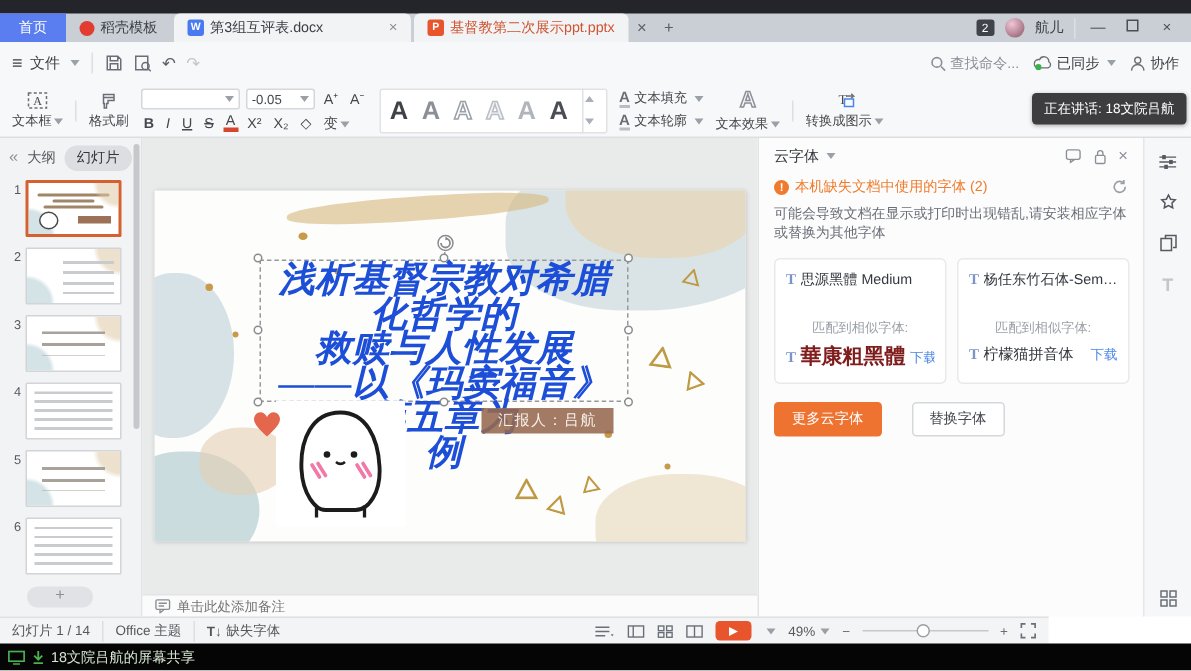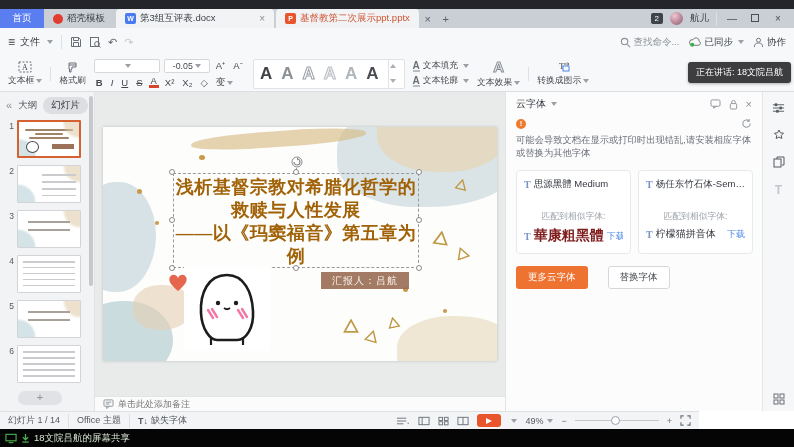--- a/index.html
+++ b/index.html
@@ -43,21 +43,21 @@
   .mr-right{margin-left:auto;display:flex;align-items:center;gap:9px;color:#3c4046;}
   .search{display:flex;align-items:center;gap:3px;color:#8b9098;font-size:9.5px;white-space:nowrap;}
   .syncgrp,.collab,.share{display:flex;align-items:center;gap:3px;font-size:9.5px;white-space:nowrap;}
 
   
   .toolrow{position:absolute;left:0;top:56px;width:794px;height:36px;background:#f7f8f9;border-bottom:1px solid #dcdfe2;display:flex;align-items:center;padding:0 8px;gap:8px;}
   .tool-v{display:flex;flex-direction:column;align-items:center;justify-content:center;gap:2px;color:#44484e;font-size:8.8px;white-space:nowrap;}
   .tool-v svg{display:block;}
   .fontcluster{display:flex;flex-direction:column;gap:3px;}
   .fc-row{display:flex;align-items:center;gap:4px;}
-  .combo{height:14px;background:#fff;border:1px solid #d5d8db;border-radius:2px;display:flex;align-items:center;justify-content:center;padding:0 3px;font-size:8.8px;color:#44484e;}
+  .combo{height:14px;background:#fff;border:1px solid #d5d8db;border-radius:2px;display:flex;align-items:center;justify-content:space-between;padding:0 3px;font-size:8.8px;color:#44484e;}
   .combo.fname{width:66px;}
   .combo.fsize{width:46px;}
   .fmtbtn{font-size:9.5px;color:#44484e;padding:0 2px;}
   .fmtbtn.u{text-decoration:underline;}
   .fmtbtn.s{text-decoration:line-through;}
   .fmtbtn.colorA{border-bottom:3px solid #d8452e;line-height:9px;}
   .wordart{height:30px;background:#fff;border:1px solid #e0e2e5;border-radius:2px;display:flex;align-items:center;padding:0 6px;gap:9px;}
   .wa{font-size:17px;font-weight:bold;line-height:1;}
   .wa.s1{color:#3f4348;}
   .wa.s2{color:#8b9097;}
@@ -112,21 +112,21 @@
   .wc4{left:-25px;bottom:-20px;width:95px;height:80px;background:#c5d8dc;opacity:.9;}
   .wc5{right:-20px;bottom:-25px;width:120px;height:70px;background:#e9dcc3;opacity:.7;}
   .wc6{left:88px;top:4px;width:175px;height:16px;background:#d9bc85;opacity:.65;border-radius:45%;transform:rotate(-4deg);}
   .wc7{left:30px;top:158px;width:60px;height:45px;background:#e4cfb2;opacity:.6;}
   .gd{position:absolute;border-radius:50%;background:#c89a4a;}
   .tri{position:absolute;}
   .selbox{position:absolute;left:70px;top:46px;width:246px;height:95px;border:1px dashed #98999b;}
   .handle{position:absolute;width:6px;height:6px;background:#fff;border:1px solid #8a8b8d;border-radius:50%;z-index:5;}
   .rot{position:absolute;left:188px;top:29px;width:12px;height:12px;z-index:5;}
   .rotline{position:absolute;left:193px;top:41px;width:1px;height:5px;background:#98999b;}
-  .slidetitle{position:absolute;left:72px;top:49px;width:242px;text-align:center;font-family:"Liberation Serif",serif;font-weight:bold;font-size:18px;line-height:23px;color:#a16207;letter-spacing:.5px;}
+  .slidetitle{position:absolute;left:72px;top:49px;width:242px;text-align:center;font-family:"Liberation Serif",serif;font-weight:bold;font-size:24px;line-height:23px;color:#1d4ed8;letter-spacing:.5px;font-style:italic;}
   .presenter{position:absolute;left:218px;top:145px;width:88px;height:17px;background:rgba(150,105,78,.88);color:#f7f1ea;font-size:10px;line-height:17px;text-align:center;letter-spacing:1px;font-family:"Liberation Serif",serif;}
   .meme{position:absolute;left:81px;top:140px;width:86px;height:84px;background:#fff;}
   .heart{position:absolute;left:63px;top:144px;z-index:2;}
 
   .notesbar{position:absolute;left:0;bottom:0;width:410px;height:15px;background:#fbfbfc;border-top:1px solid #e3e4e6;display:flex;align-items:center;gap:4px;padding:0 8px;}
   .notesbar input{border:none;background:transparent;outline:none;font-size:9px;color:#8a8e94;width:200px;font-family:"Liberation Sans",sans-serif;}
 
   
   .fontpanel{position:absolute;left:505px;top:0;width:257px;height:319px;background:#fcfcfc;border-left:1px solid #e2e3e5;}
   .fp-head{height:24px;display:flex;align-items:center;padding:0 10px;gap:3px;font-size:10px;color:#33373d;}
@@ -492,20 +492,21 @@
           </svg>
         <svg width="9" height="11" viewBox="0 0 10 12">
             <rect x="1.5" y="5" width="7" height="6" rx="1" fill="none" stroke="#8b9097"></rect>
             <path d="M3 5 V3.5 a2 2 0 0 1 4 0 V5" fill="none" stroke="#8b9097"></path>
           </svg>
         <span style="font-size:11px;">×</span>
       </span>
     </div>
     <div class="fp-warn">
       <span class="warn-dot">!</span>
+      <span>本机缺失文档中使用的字体 (2)</span>
       <svg class="fp-refresh" width="11" height="11" viewBox="0 0 12 12">
           <path d="M10 6 a4 4 0 1 1 -1.2-2.8" fill="none" stroke="#9ba0a7" stroke-width="1.2"></path>
           <path d="M9 1 l0 2.5 -2.5 0" fill="none" stroke="#9ba0a7" stroke-width="1.2"></path>
         </svg>
     </div>
     <div class="fp-desc">可能会导致文档在显示或打印时出现错乱,请安装相应字体或替换为其他字体</div>
     <div class="cards">
       <div class="card">
         <div class="crow">
             <span class="ticon">T</span>

